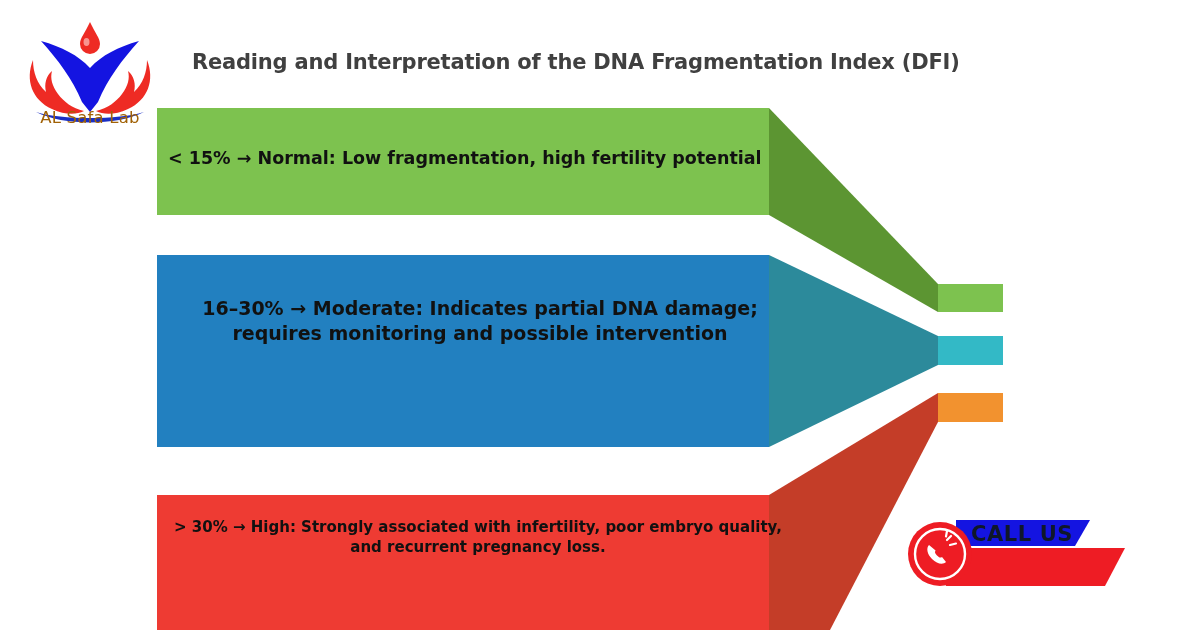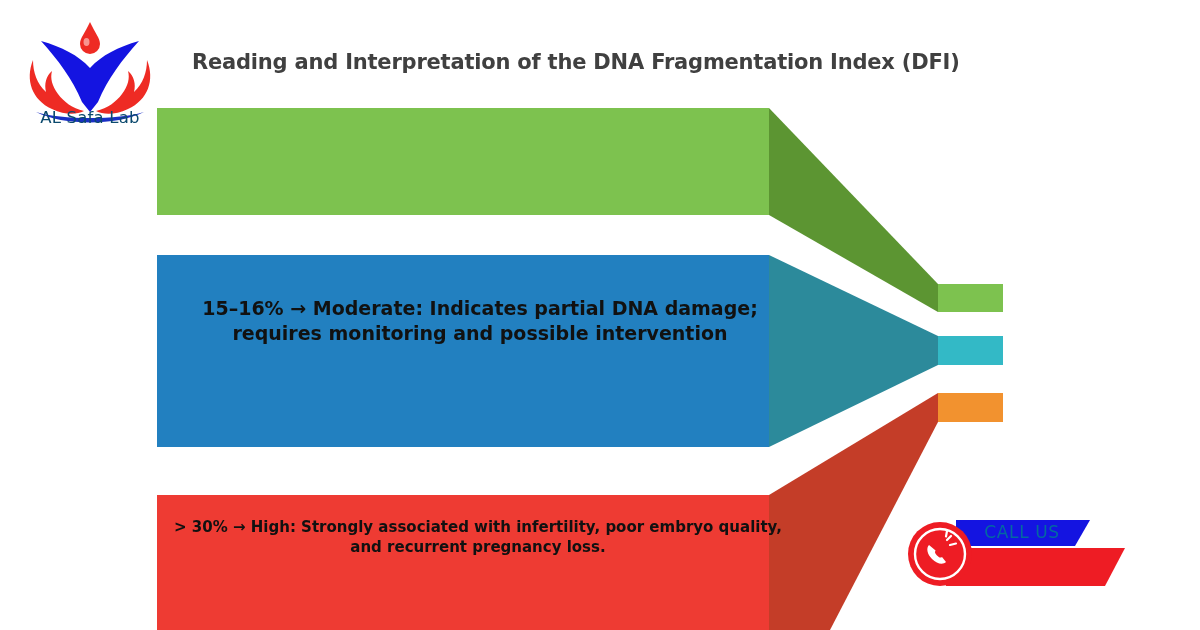--- a/index.html
+++ b/index.html
@@ -117,23 +117,23 @@
     height: 72px;
   }
   #call-badge svg { display: block; }
   #call-us-label {
     position: absolute;
     left: 62px;
     top: 4px;
     width: 120px;
     text-align: center;
     font-family: "DejaVu Sans", "Liberation Sans", sans-serif;
-    font-weight: normal;
-    font-size: 17px;
-    color: #0369a1;
+    font-weight: bold;
+    font-size: 21px;
+    color: #0f172a;
     letter-spacing: .6px;
   }
   #call-number {
     position: absolute;
     left: 56px;
     top: 30px;
     width: 175px;
     text-align: center;
     font-family: "DejaVu Sans", "Liberation Sans", sans-serif;
     font-weight: bold;
@@ -159,41 +159,42 @@
         <path d="M19 25 C40 31, 56 39, 68 52 C80 39, 96 31, 117 25 C100 44, 86 62, 76 86 L68 96 L60 86 C50 62, 36 44, 19 25 Z" fill="#1414e1"></path>
       </g>
 
       <g>
         <path d="M11 44 C3 64, 10 84, 30 93 C43 99, 54 99, 62 95 C50 92, 42 86, 36 78 C30 70, 28 62, 30 55 C24 60, 22 68, 24 76 C15 68, 11 56, 11 44 Z" fill="#ee2b24"></path>
         <path d="M125 44 C133 64, 126 84, 106 93 C93 99, 82 99, 74 95 C86 92, 94 86, 100 78 C106 70, 108 62, 106 55 C112 60, 114 68, 112 76 C121 68, 125 56, 125 44 Z" fill="#ee2b24"></path>
       </g>
 
       <path d="M14 96 C42 110, 94 110, 122 96 C96 104, 40 104, 14 96 Z" fill="#1a2fc4"></path>
     </svg>
-    <div id="logo-text" style="color: #0c4a6e;">AL Safa Lab</div>
+    <div id="logo-text" style="color: #a16207;">AL Safa Lab</div>
   </div>
 
   <div id="title" style="color: #404040;">Reading and Interpretation of the DNA Fragmentation Index (DFI)</div>
 
   <svg id="funnel" viewBox="0 0 1200 630" xmlns="http://www.w3.org/2000/svg">
 
     <rect id="band-rect-0" x="157" y="108" width="612" height="107" fill="#7dc24f"></rect>
     <polygon id="funnel-shape-0" points="769,108 769,215 938,312 938,284" fill="#5c9532"></polygon>
     <rect id="tab-rect-0" x="938" y="284" width="65" height="28" fill="#7dc24f"></rect>
 
     <rect id="band-rect-1" x="157" y="255" width="612" height="192" fill="#2280c0"></rect>
     <polygon id="funnel-shape-1" points="769,255 769,447 938,365 938,336" fill="#2c8a9b"></polygon>
     <rect id="tab-rect-1" x="938" y="336" width="65" height="29" fill="#33b9c6"></rect>
 
     <rect id="band-rect-2" x="157" y="495" width="612" height="135" fill="#ee3b33"></rect>
     <polygon id="funnel-shape-2" points="769,495 938,393 938,422 830,630 769,630" fill="#c43d28"></polygon>
     <rect id="tab-rect-2" x="938" y="393" width="65" height="29" fill="#f2922f"></rect>
   </svg>
 
-  <div class="band-text" id="band-text-1">15–16% → Moderate: Indicates partial DNA damage; requires monitoring and possible intervention</div>
+  <div class="band-text" id="band-text-0">&lt; 15% → Normal: Low fragmentation, high fertility potential</div>
+  <div class="band-text" id="band-text-1">16–30% → Moderate: Indicates partial DNA damage; requires monitoring and possible intervention</div>
   <div class="band-text" id="band-text-2">&gt; 30% → High: Strongly associated with infertility, poor embryo quality, and recurrent pregnancy loss.</div>
 
 
   <div id="call-badge">
     <svg width="300" height="72" viewBox="0 0 300 72" xmlns="http://www.w3.org/2000/svg">
 
       <polygon id="call-label-bg" points="56,2 190,2 175,28 56,28" fill="#1414e1"></polygon>
 
       <polygon id="call-number-bg" points="46,30 225,30 205,68 46,68" fill="#ee1c24"></polygon>
 

